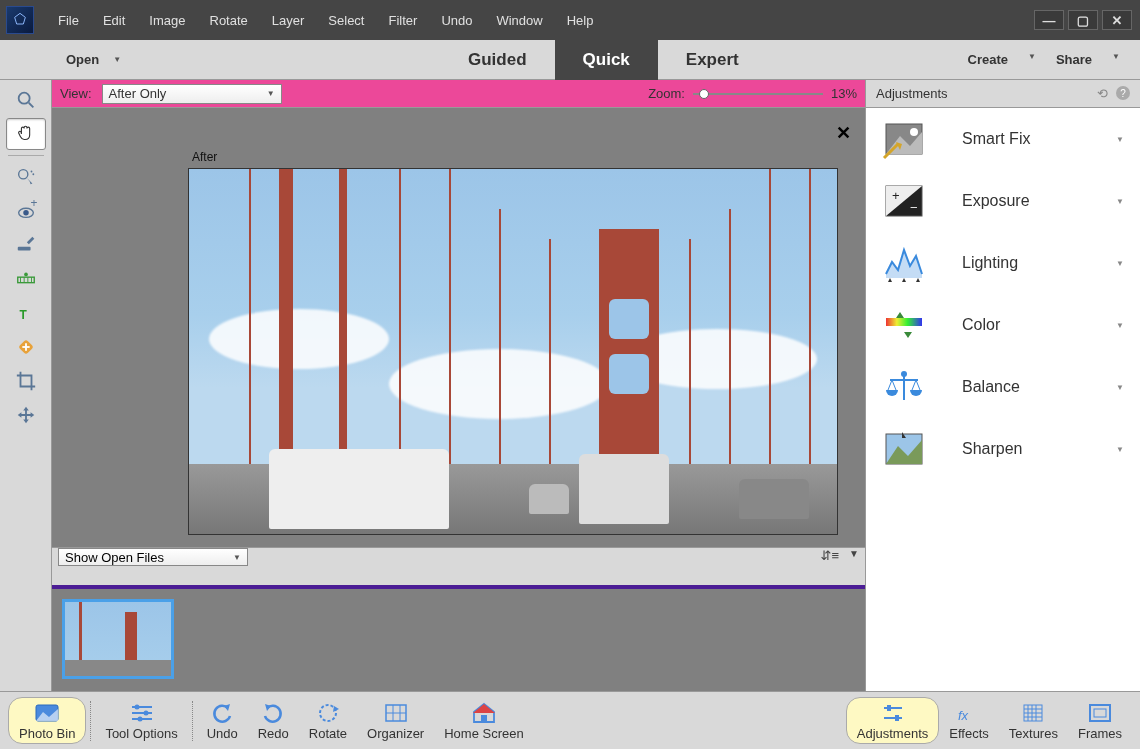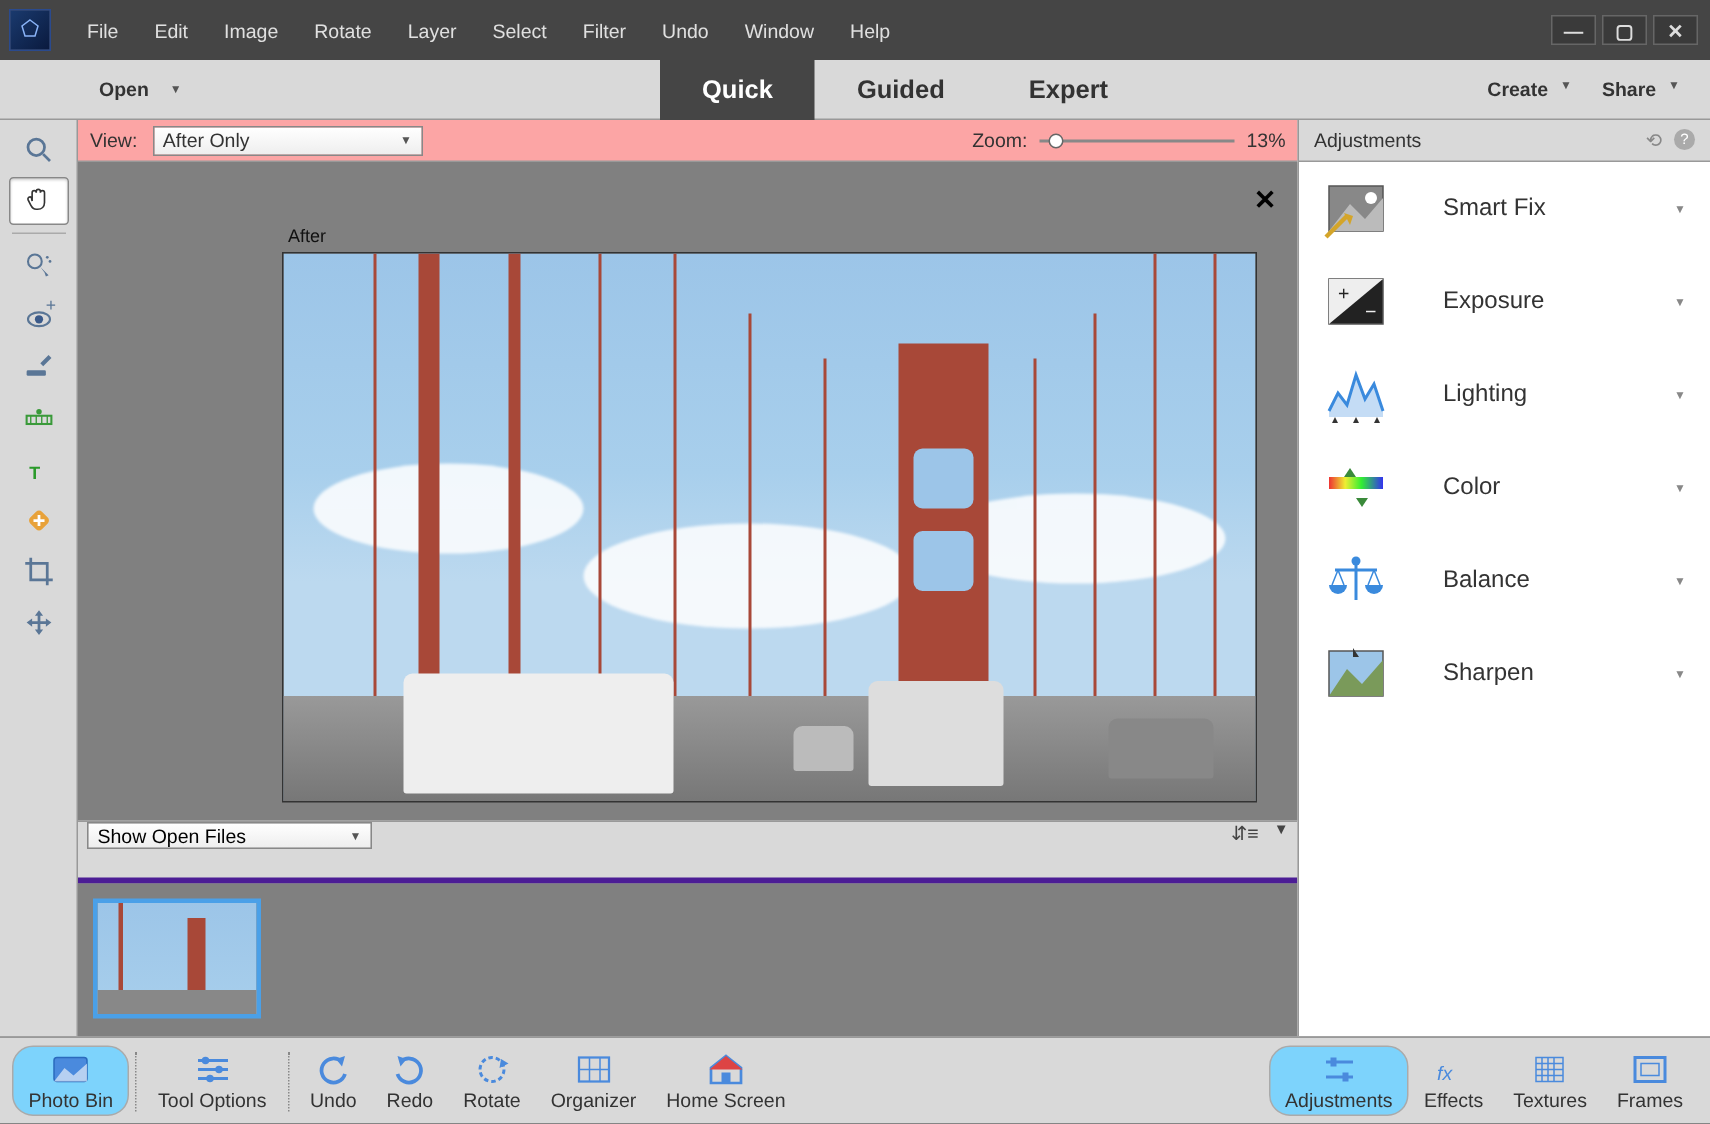--- a/index.html
+++ b/index.html
@@ -10,28 +10,28 @@
 .menu-item{padding:0 12px;height:100%;display:flex;align-items:center;cursor:pointer;}
 .win-controls{margin-left:auto;display:flex;gap:4px;padding-right:2px;}
 .win-btn{width:30px;height:20px;background:#3a3a3a;border:1px solid #666;display:flex;align-items:center;justify-content:center;color:#ddd;cursor:pointer;font-weight:bold;}
 .modebar{height:40px;background:#d9d9d9;display:flex;align-items:stretch;border-bottom:1px solid #999;}
 .open-btn{width:90px;display:flex;align-items:center;padding-left:20px;font-size:17px;font-weight:600;color:#333;cursor:pointer;gap:14px;margin-left:46px;}
 .drop-arrow{font-size:8px;color:#555;}
 .mode-tabs{margin-left:auto;display:flex;}
 .mode-tab{padding:0 28px;display:flex;align-items:center;font-size:17px;font-weight:600;color:#333;cursor:pointer;}
 .mode-tab.active{background:#454545;color:#fff;}
 .right-actions{margin-left:auto;display:flex;align-items:center;gap:20px;padding-right:20px;}
-.ract{font-size:17px;font-weight:600;color:#333;cursor:pointer;display:flex;gap:8px;}
+.ract{font-size:17px;font-weight:600;color:#333;cursor:pointer;display:flex;gap:20px;}
 .workspace{flex:1;display:flex;overflow:hidden;}
 .toolbar{width:52px;background:#d9d9d9;display:flex;flex-direction:column;align-items:center;padding:4px;gap:2px;border-right:1px solid #999;}
 .tool{width:40px;height:32px;display:flex;align-items:center;justify-content:center;border-radius:3px;cursor:pointer;border:1px solid transparent;}
 .tool.selected{background:#fff;border:1px solid #888;box-shadow:inset 0 1px 2px rgba(0,0,0,.2);}
 .tool svg{width:22px;height:22px;}
 .center{flex:1;display:flex;flex-direction:column;background:#808080;}
-.optbar{height:28px;background:#fca5a5;display:flex;align-items:center;padding:0 8px;gap:10px;border-bottom:1px solid #999;color:#333;font-size:12px;}
+.optbar{height:28px;background:#ec4899;display:flex;align-items:center;padding:0 8px;gap:10px;border-bottom:1px solid #999;color:#333;font-size:12px;}
 .view-select{border:1px solid #888;background:linear-gradient(#fff,#eee);height:20px;width:180px;padding:0 6px;display:flex;align-items:center;justify-content:space-between;cursor:pointer;}
 .zoom-group{margin-left:auto;display:flex;align-items:center;gap:8px;}
 .slider{width:130px;height:14px;position:relative;}
 .slider-track{position:absolute;top:6px;left:0;right:0;height:2px;background:#888;}
 .slider-thumb{position:absolute;top:2px;left:6px;width:10px;height:10px;border-radius:50%;background:#fff;border:1px solid #666;}
 .canvas-area{flex:1;position:relative;overflow:hidden;}
 .close-doc{position:absolute;top:14px;right:14px;font-size:18px;font-weight:bold;color:#000;cursor:pointer;}
 .after-label{position:absolute;top:42px;left:140px;font-size:12px;color:#111;}
 .canvas-img{position:absolute;top:60px;left:136px;width:650px;height:367px;background:linear-gradient(#9cc5e8 0%,#a8cfec 40%,#bcd9ef 60%);border:1px solid #333;overflow:hidden;}
 .cloud{position:absolute;background:#fff;border-radius:50%;filter:blur(1px);opacity:.85;}
@@ -46,21 +46,21 @@
 .thumb{width:112px;height:80px;border:3px solid #4aa0e8;background:linear-gradient(#9cc5e8,#a8cfec);position:relative;overflow:hidden;}
 .panels{width:275px;background:#fff;display:flex;flex-direction:column;border-left:1px solid #999;}
 .panel-header{height:28px;background:#d9d9d9;display:flex;align-items:center;padding:0 10px;font-size:13px;color:#333;border-bottom:1px solid #999;}
 .panel-header-icons{margin-left:auto;display:flex;gap:8px;color:#888;}
 .adj-item{height:62px;display:flex;align-items:center;padding:0 16px;gap:36px;cursor:pointer;}
 .adj-icon{width:44px;height:42px;display:flex;align-items:center;justify-content:center;}
 .adj-label{font-size:16px;color:#333;flex:1;}
 .adj-arrow{font-size:8px;color:#888;}
 .bottombar{height:58px;background:#d9d9d9;display:flex;align-items:center;padding:0 8px;border-top:1px solid #999;}
 .bbtn{display:flex;flex-direction:column;align-items:center;justify-content:center;padding:2px 10px;cursor:pointer;color:#333;font-size:11px;gap:0;}
-.bbtn.selected{background:#7dd3fc;border:1px solid #aaa;border-radius:14px;}
+.bbtn.selected{background:#fef9c3;border:1px solid #aaa;border-radius:14px;}
 .bbtn svg{width:28px;height:26px;}
 .bsep{width:1px;height:40px;border-left:1px dotted #888;margin:0 4px;}
 .bbtn-right{margin-left:auto;display:flex;}
 </style>
 </head>
 <body>
 
 <div class="menubar">
   <div class="app-icon">
     <svg viewBox="0 0 24 24">
@@ -83,22 +83,22 @@
     <div class="win-btn">✕</div>
   </div>
 </div>
 
 <div class="modebar">
   <div class="open-btn">
     <span>Open</span>
     <span class="drop-arrow">▼</span>
   </div>
   <div class="mode-tabs" style="position:absolute;left:440px;height:40px;">
+    <div class="mode-tab">Guided</div>
     <div class="mode-tab active">Quick</div>
-    <div class="mode-tab">Guided</div>
     <div class="mode-tab">Expert</div>
   </div>
   <div class="right-actions">
     <div class="ract">
         <span>Create</span>
         <span class="drop-arrow">▼</span>
       </div>
     <div class="ract">
         <span>Share</span>
         <span class="drop-arrow">▼</span>

